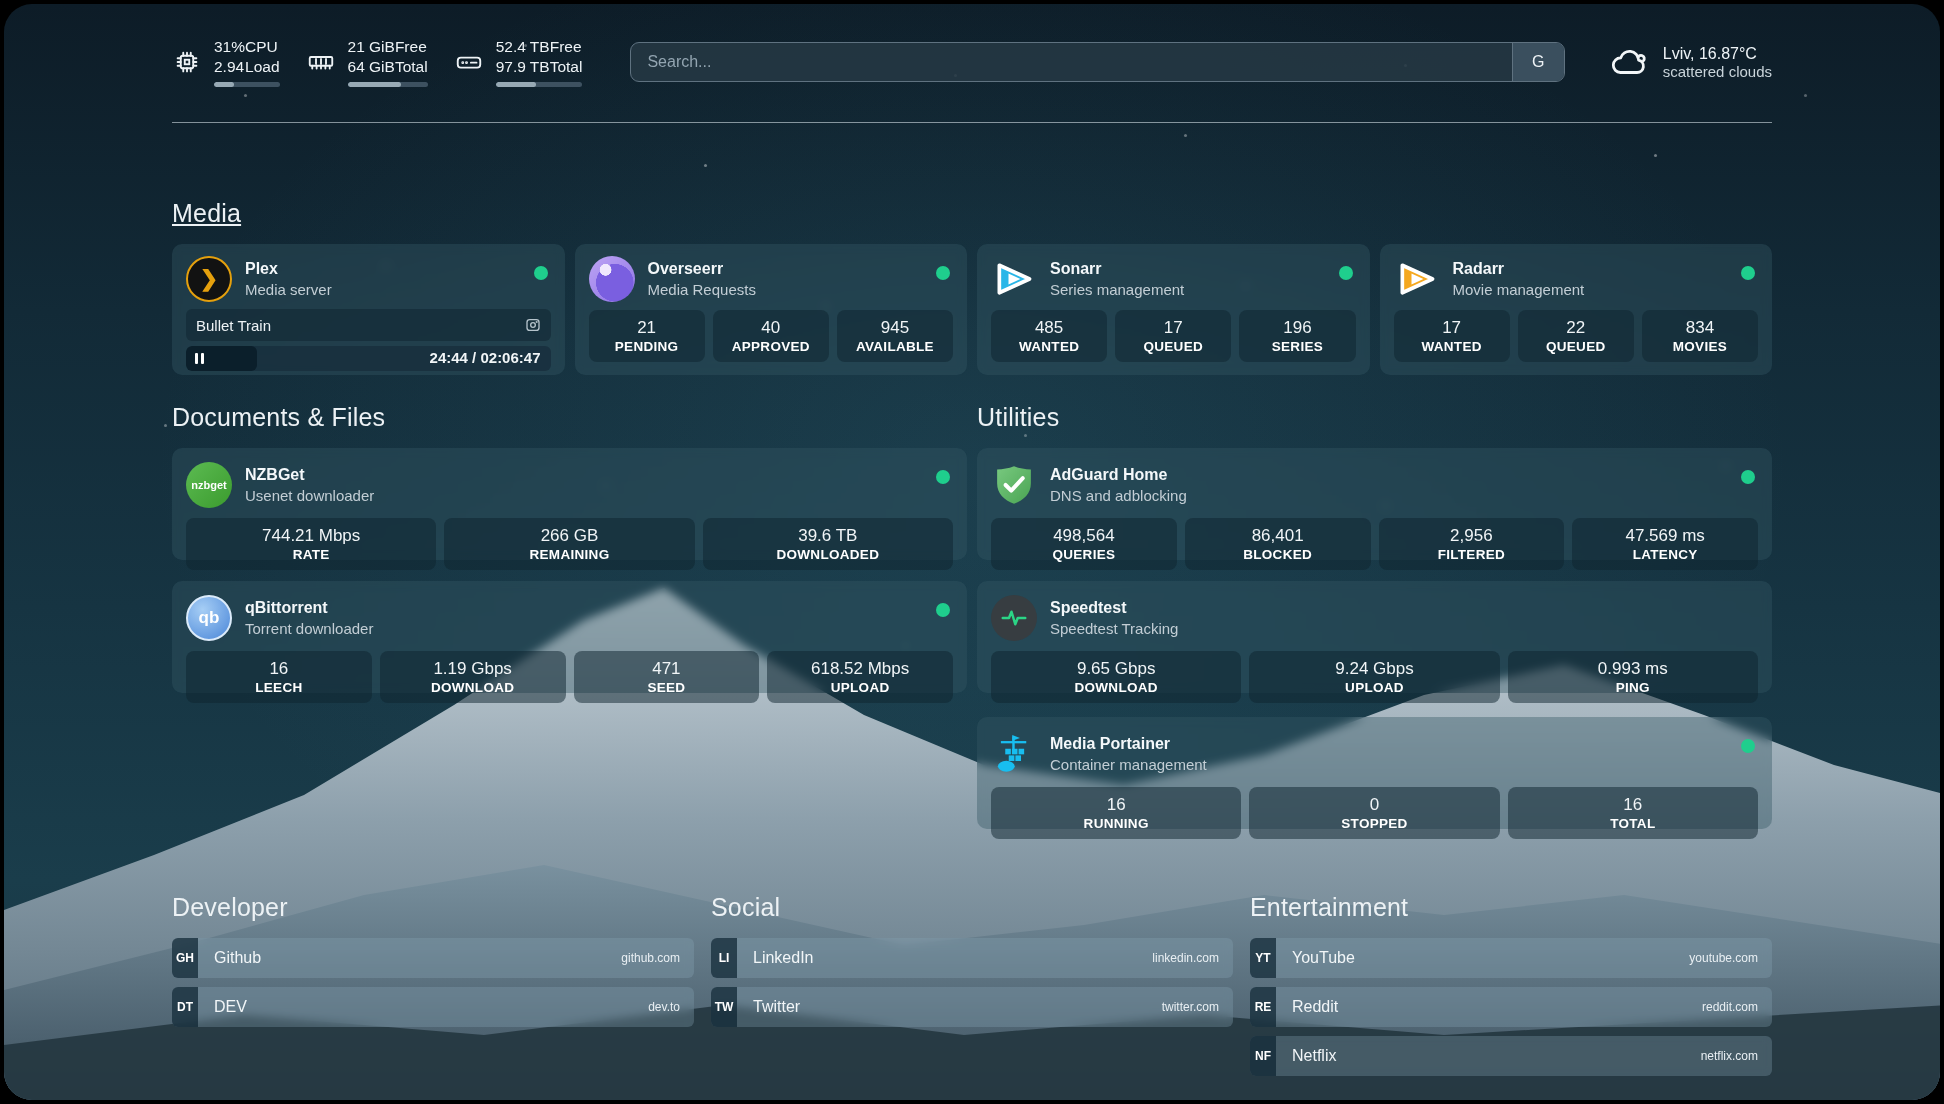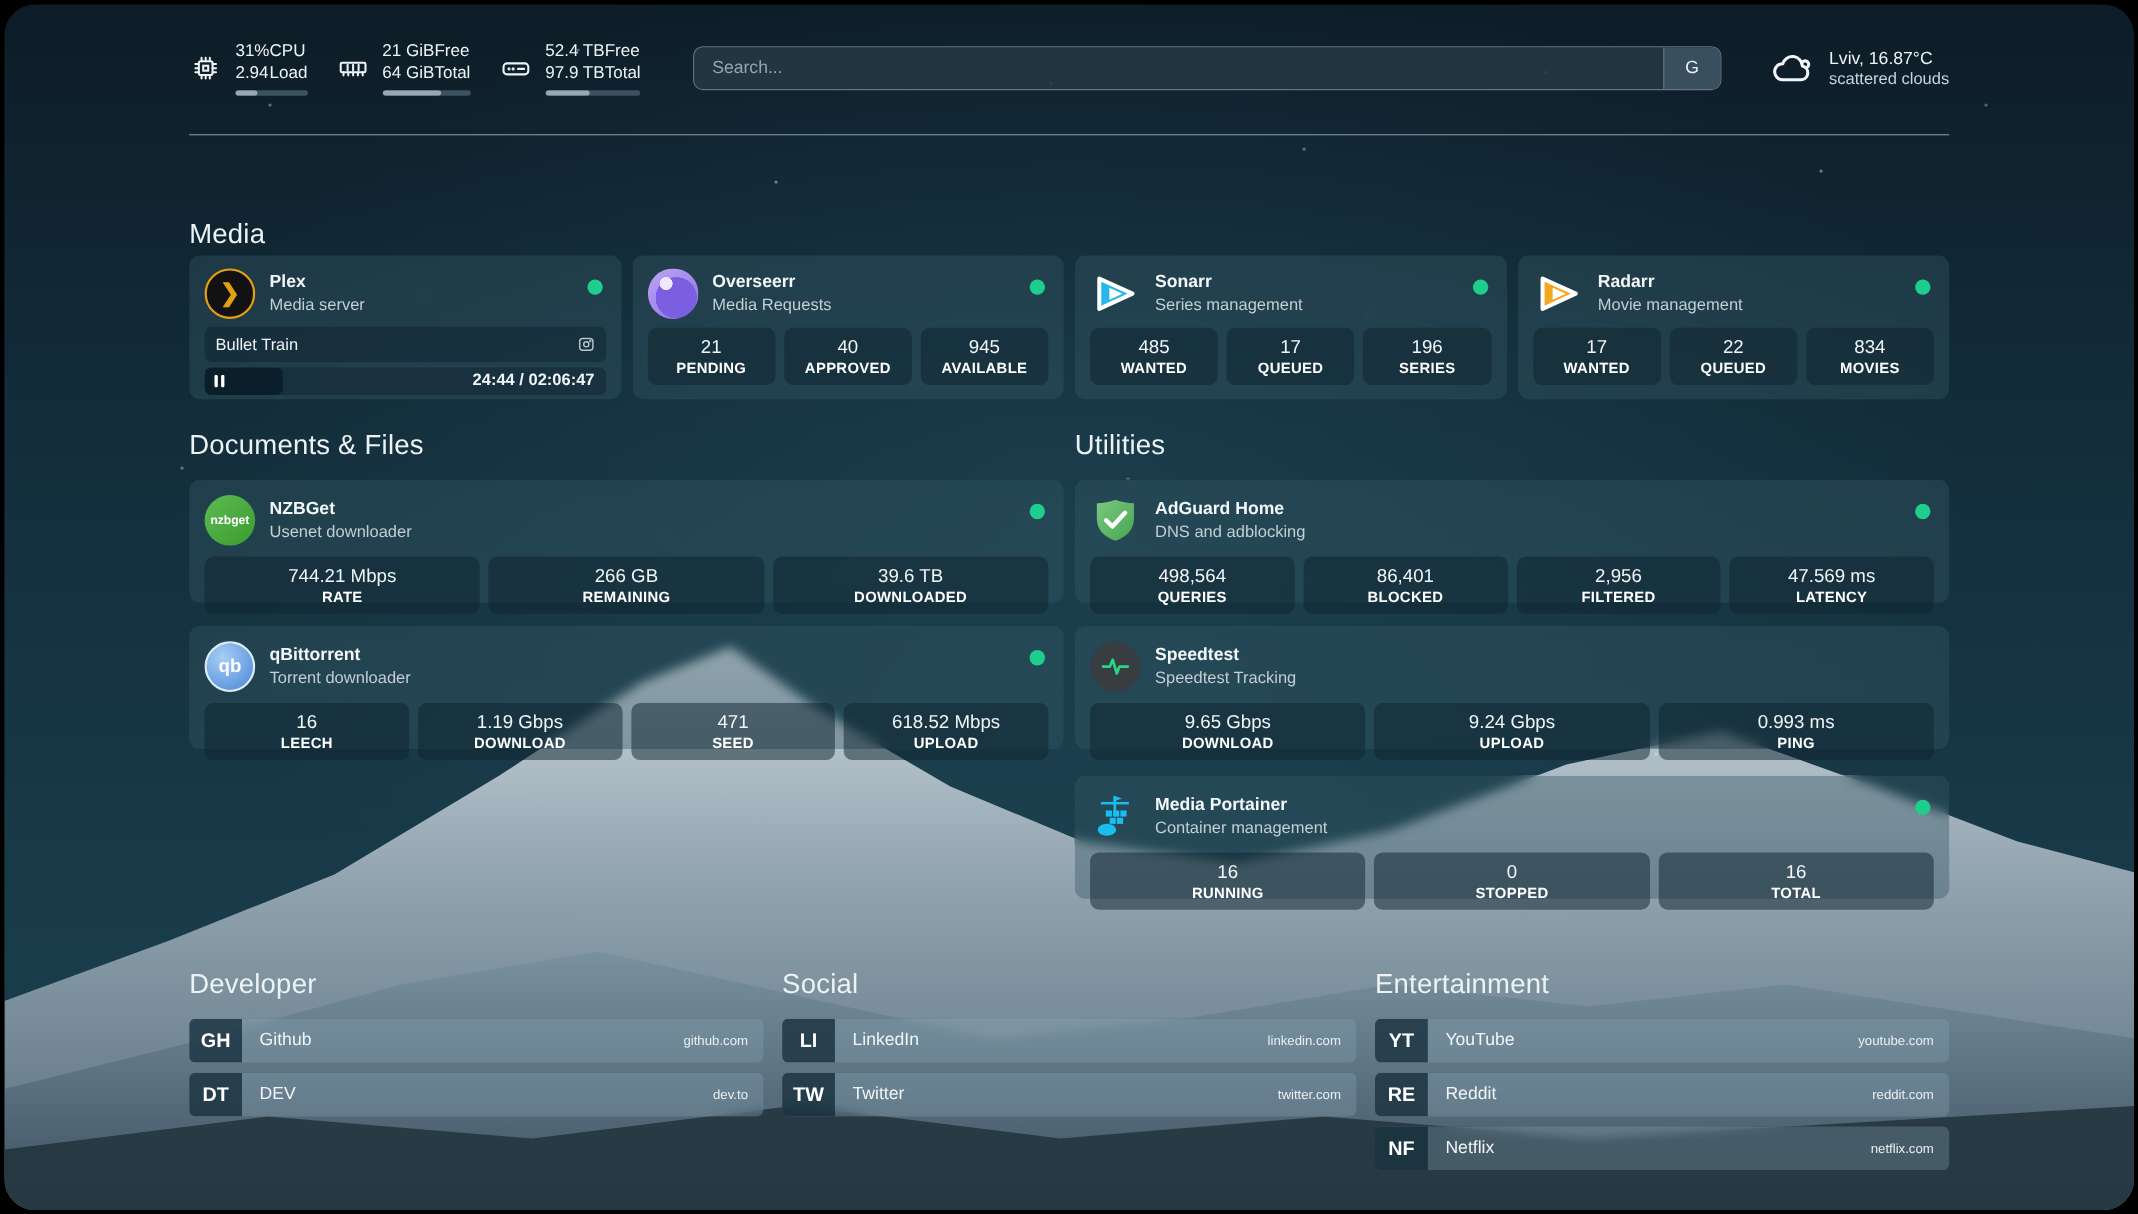--- a/index.html
+++ b/index.html
@@ -37,21 +37,21 @@
   .searchwrap input::placeholder { color:#93a5b1; }
   .gbtn { width:52px; display:flex; align-items:center; justify-content:center; background:#3a4f5e;
     color:#eef3f6; font-size:16px; border-left:1px solid #5f7280; cursor:pointer; }
   .weather { display:flex; align-items:center; gap:12px; margin-left:18px; color:#eef3f6; }
   .weather .wt1 { font-size:16px; }
   .weather .wt2 { font-size:15px; color:#c9d4da; }
   .divider { height:1px; background:rgba(230,240,245,.55); margin-top:32px; }
 
   
   h2.secheading { font-size:25px; font-weight:500; color:#edf2f5; letter-spacing:.2px; }
-  .media-head { margin-top:76px; margin-bottom:4px; }
+  .media-head { margin-top:76px; margin-bottom:16px;text-decoration:underline; }
   .cards4 { display:grid; grid-template-columns:repeat(4,1fr); gap:10px; }
   .card { position:relative; border-radius:10px; background:rgba(52,88,100,.40); backdrop-filter:blur(5px);
     padding:12px 14px; cursor:pointer; }
   .card.tall { height:131px; }
   .card.mid { height:112px; }
   .card.short { height:56px; display:flex; align-items:center; }
   .apphead { display:flex; align-items:center; gap:13px; }
   .logo { width:46px; height:46px; border-radius:50%; display:flex; align-items:center; justify-content:center; flex:0 0 auto; }
   .apptitles .t { font-size:16px; font-weight:600; color:#f4f8fa; line-height:1.15; }
   .apptitles .s { font-size:15px; color:#c3ced5; margin-top:2px; }
@@ -93,21 +93,21 @@
   .twocol { display:grid; grid-template-columns:1fr 1fr; column-gap:10px; margin-top:28px; }
   .twocol h2 { margin-bottom:16px; }
   .stackgap { margin-top:21px; }
   .stackgap2 { margin-top:24px; }
 
   
   .threecol { display:grid; grid-template-columns:1fr 1fr 1fr; column-gap:17px; margin-top:64px; }
   .threecol h2 { margin-bottom:16px; }
   .bookmark { display:flex; align-items:stretch; height:40px; border-radius:6px; overflow:hidden;
     background:rgba(140,170,185,.30); backdrop-filter:blur(4px); margin-bottom:9px; cursor:pointer; }
-  .bk-abbr { width:48px; background:rgba(14,36,50,.72); color:#fff; font-size:18px; font-weight:700;
+  .bk-abbr { width:26px; background:rgba(14,36,50,.72); color:#fff; font-size:12px; font-weight:700;
     display:flex; align-items:center; justify-content:center; flex:0 0 auto; }
   .bk-name { flex:1; display:flex; align-items:center; padding-left:16px; font-size:16px; color:#f2f6f8; }
   .bk-url { display:flex; align-items:center; padding-right:14px; font-size:12px; color:#e9eff3; }
 </style>
 </head>
 <body>
 
 <div class="window">
   <div class="glow"></div>
 

